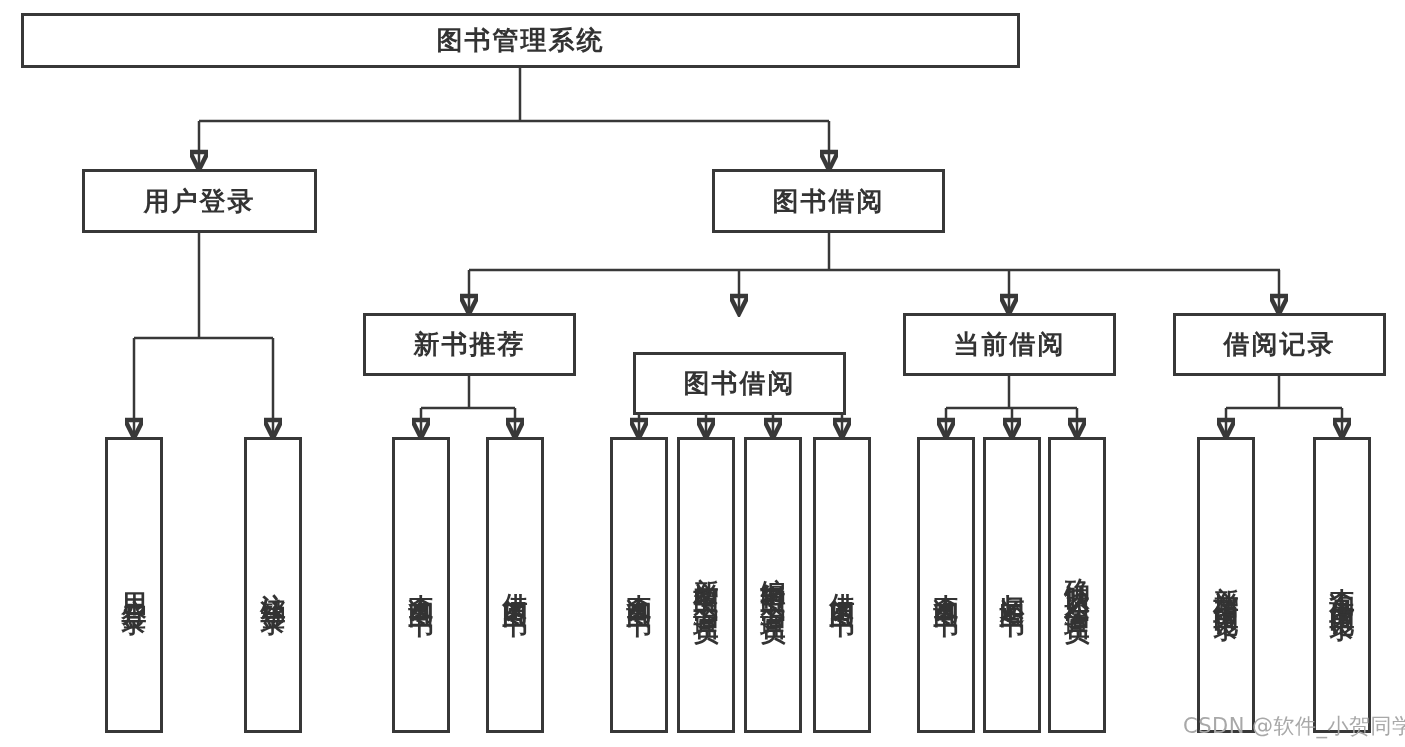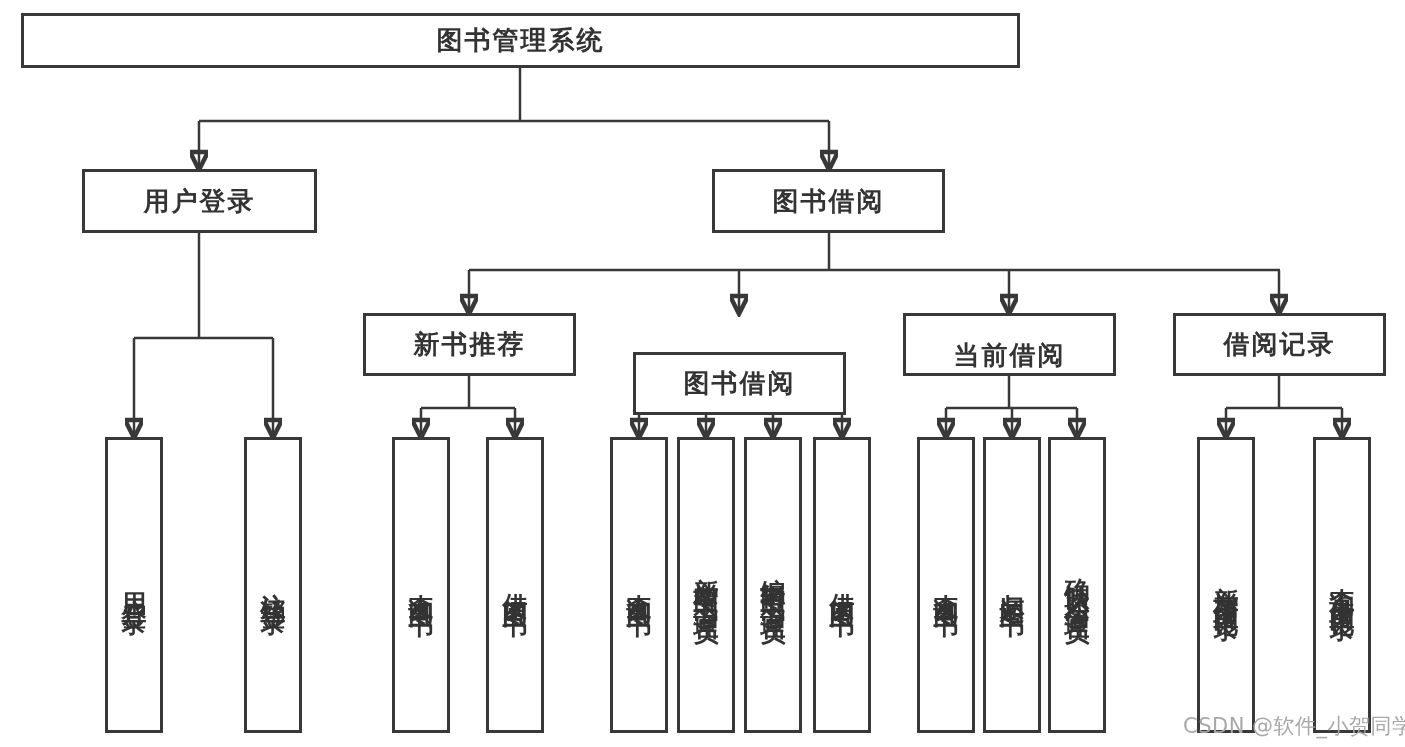--- a/index.html
+++ b/index.html
@@ -140,21 +140,21 @@
   <div class="node h" style="left:712px; top:169px; width:233px; height:64px;">
     <span>图书借阅</span>
   </div>
 
   <div class="node h" style="left:363px; top:313px; width:213px; height:63px;">
     <span>新书推荐</span>
   </div>
   <div class="node h" style="left:633px; top:313px; width:213px; height:63px;margin-top:39px;">
     <span>图书借阅</span>
   </div>
-  <div class="node h" style="left:903px; top:313px; width:213px; height:63px;align-items:flex-end;">
+  <div class="node h" style="left:903px; top:313px; width:213px; height:63px;">
     <span>当前借阅</span>
   </div>
   <div class="node h" style="left:1173px; top:313px; width:213px; height:63px;">
     <span>借阅记录</span>
   </div>
 
   <div class="node leaf" style="left:105px; top:437px; width:58px; height:296px;">
     <span>用户登录</span>
   </div>
   <div class="node leaf" style="left:244px; top:437px; width:58px; height:296px;">

